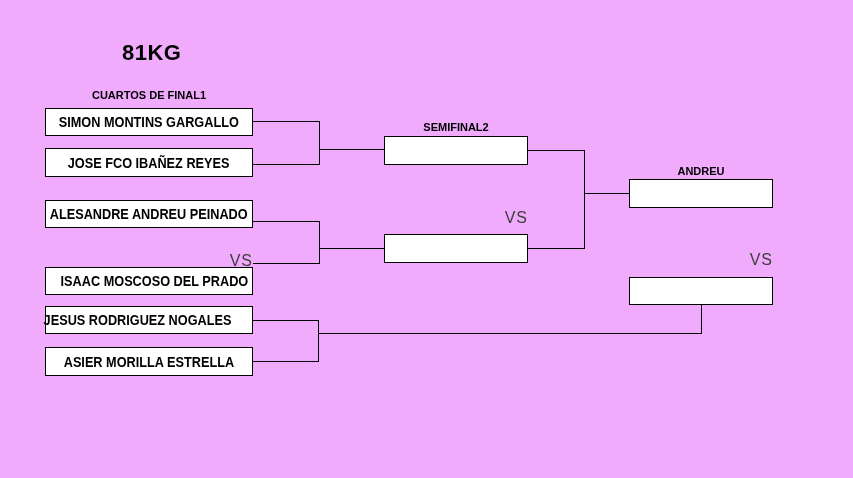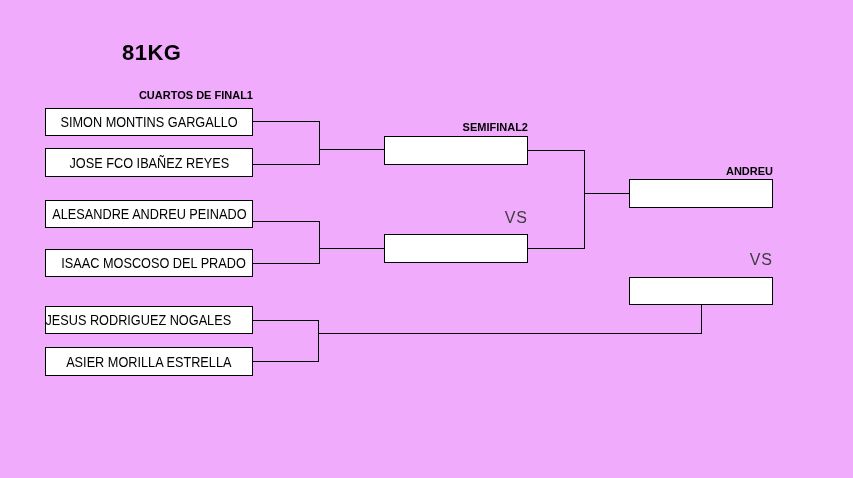--- a/index.html
+++ b/index.html
@@ -16,35 +16,36 @@
     position: absolute;
     left: 122px;
     top: 40px;
     font-size: 22px;
     font-weight: bold;
     color: #000000;
     letter-spacing: 0.5px;
   }
   .round-header {
     position: absolute;
-    text-align: right;
+    text-align: center;
     font-size: 11px;
     line-height: 11px;
     font-weight: bold;
     color: #000000;
     white-space: nowrap;
   }
   .slot {
     position: absolute;
     border: 1px solid #000000;
     background: #ffffff;
     display: flex;
     align-items: center;
     justify-content: center;
     box-sizing: border-box;
+    font-weight: bold;
   }
   .slot-left  { left: 45px;  width: 208px; height: 28px; }
   .slot-mid   { left: 384px; width: 144px; height: 29px; }
   .slot-final { left: 629px; width: 144px; height: 29px; }
   .player-name {
     font-size: 15.5px;
     color: #000000;
     white-space: nowrap;
     display: inline-block;
     transform: scaleX(0.82);
@@ -78,21 +79,21 @@
   </div>
   <div class="vs vs-left" style="top:138px;">VS</div>
   <div class="slot slot-left" style="top:148px; height:29px;">
     <span class="player-name">JOSE FCO IBAÑEZ REYES</span>
   </div>
 
   <div class="slot slot-left" style="top:200px;justify-content:center;">
     <span class="player-name">ALESANDRE ANDREU PEINADO</span>
   </div>
   <div class="vs vs-left" style="top:237px;">VS</div>
-  <div class="slot slot-left" style="top:249px;padding-left:10px;">
+  <div class="slot slot-left" style="top:267px;padding-left:10px;">
     <span class="player-name">ISAAC MOSCOSO DEL PRADO</span>
   </div>
 
   <div class="slot slot-left" style="top:306px;justify-content:flex-end;">
     <span class="player-name">JESUS RODRIGUEZ NOGALES</span>
   </div>
   <div class="vs vs-left" style="top:337px;">VS</div>
   <div class="slot slot-left" style="top:347px; height:29px;">
     <span class="player-name">ASIER MORILLA ESTRELLA</span>
   </div>

